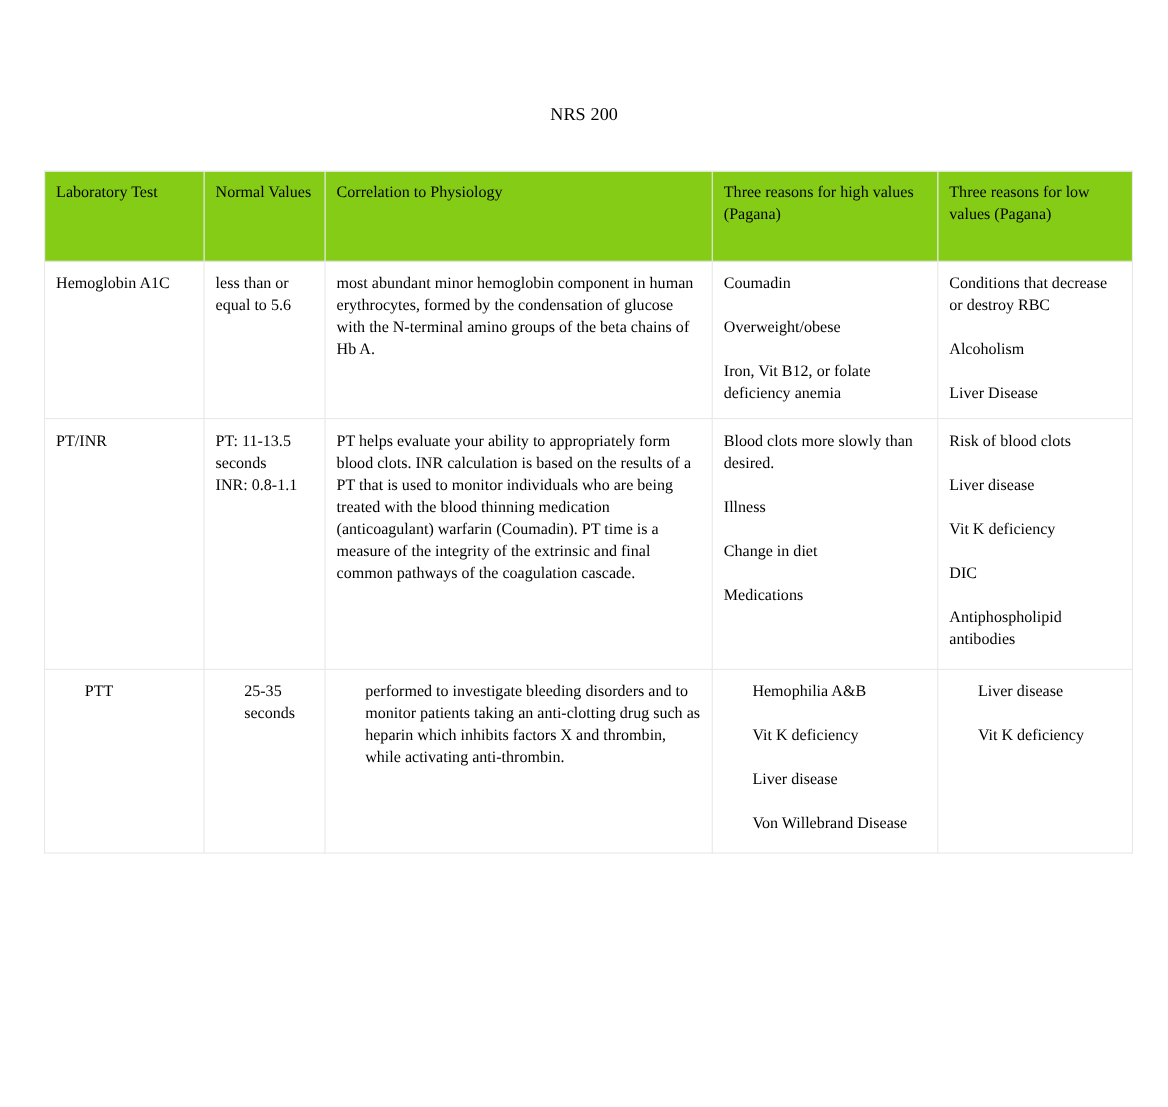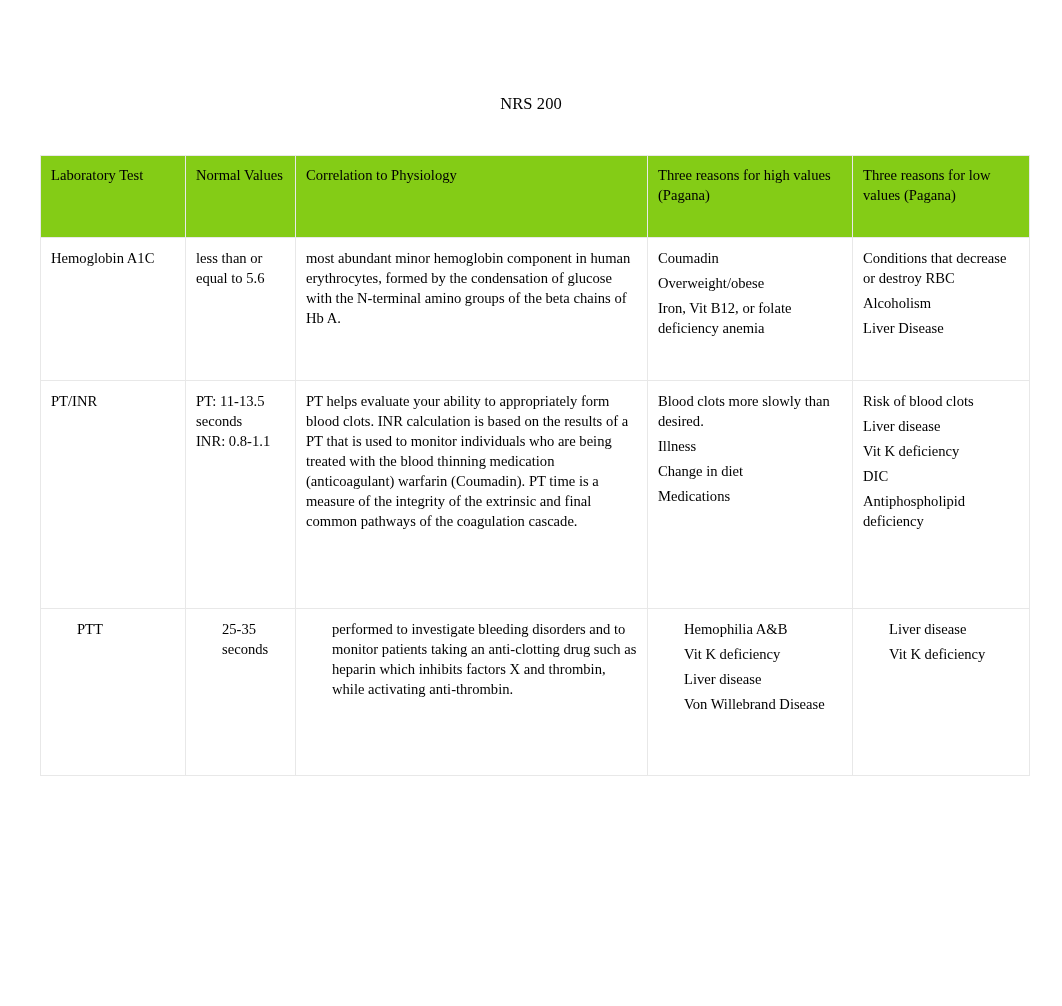--- a/index.html
+++ b/index.html
@@ -92,21 +92,21 @@
 
   
   .reasons {
     display: block;
   }
   .reasons .reason {
     display: block;
     white-space: pre-line;
   }
   .reasons .reason + .reason {
-    margin-top: 5px;
+    margin-top: 20px;
   }
 
   .nv-line {
     display: block;
     white-space: pre-line;
   }
 </style>
 </head>
 <body>
 
@@ -189,21 +189,21 @@
             <span class="reason">Change in diet</span>
             <span class="reason">Medications</span>
           </span>
         </td>
         <td>
           <span class="reasons">
             <span class="reason">Risk of blood clots</span>
             <span class="reason">Liver disease</span>
             <span class="reason">Vit K deficiency</span>
             <span class="reason">DIC</span>
-            <span class="reason">Antiphospholipid deficiency</span>
+            <span class="reason">Antiphospholipid antibodies</span>
           </span>
         </td>
       </tr>
 
       <tr class="row-ptt">
         <td>
           <span class="cell-text">PTT</span>
         </td>
         <td>
           <span class="nv-line">25-35 seconds</span>

